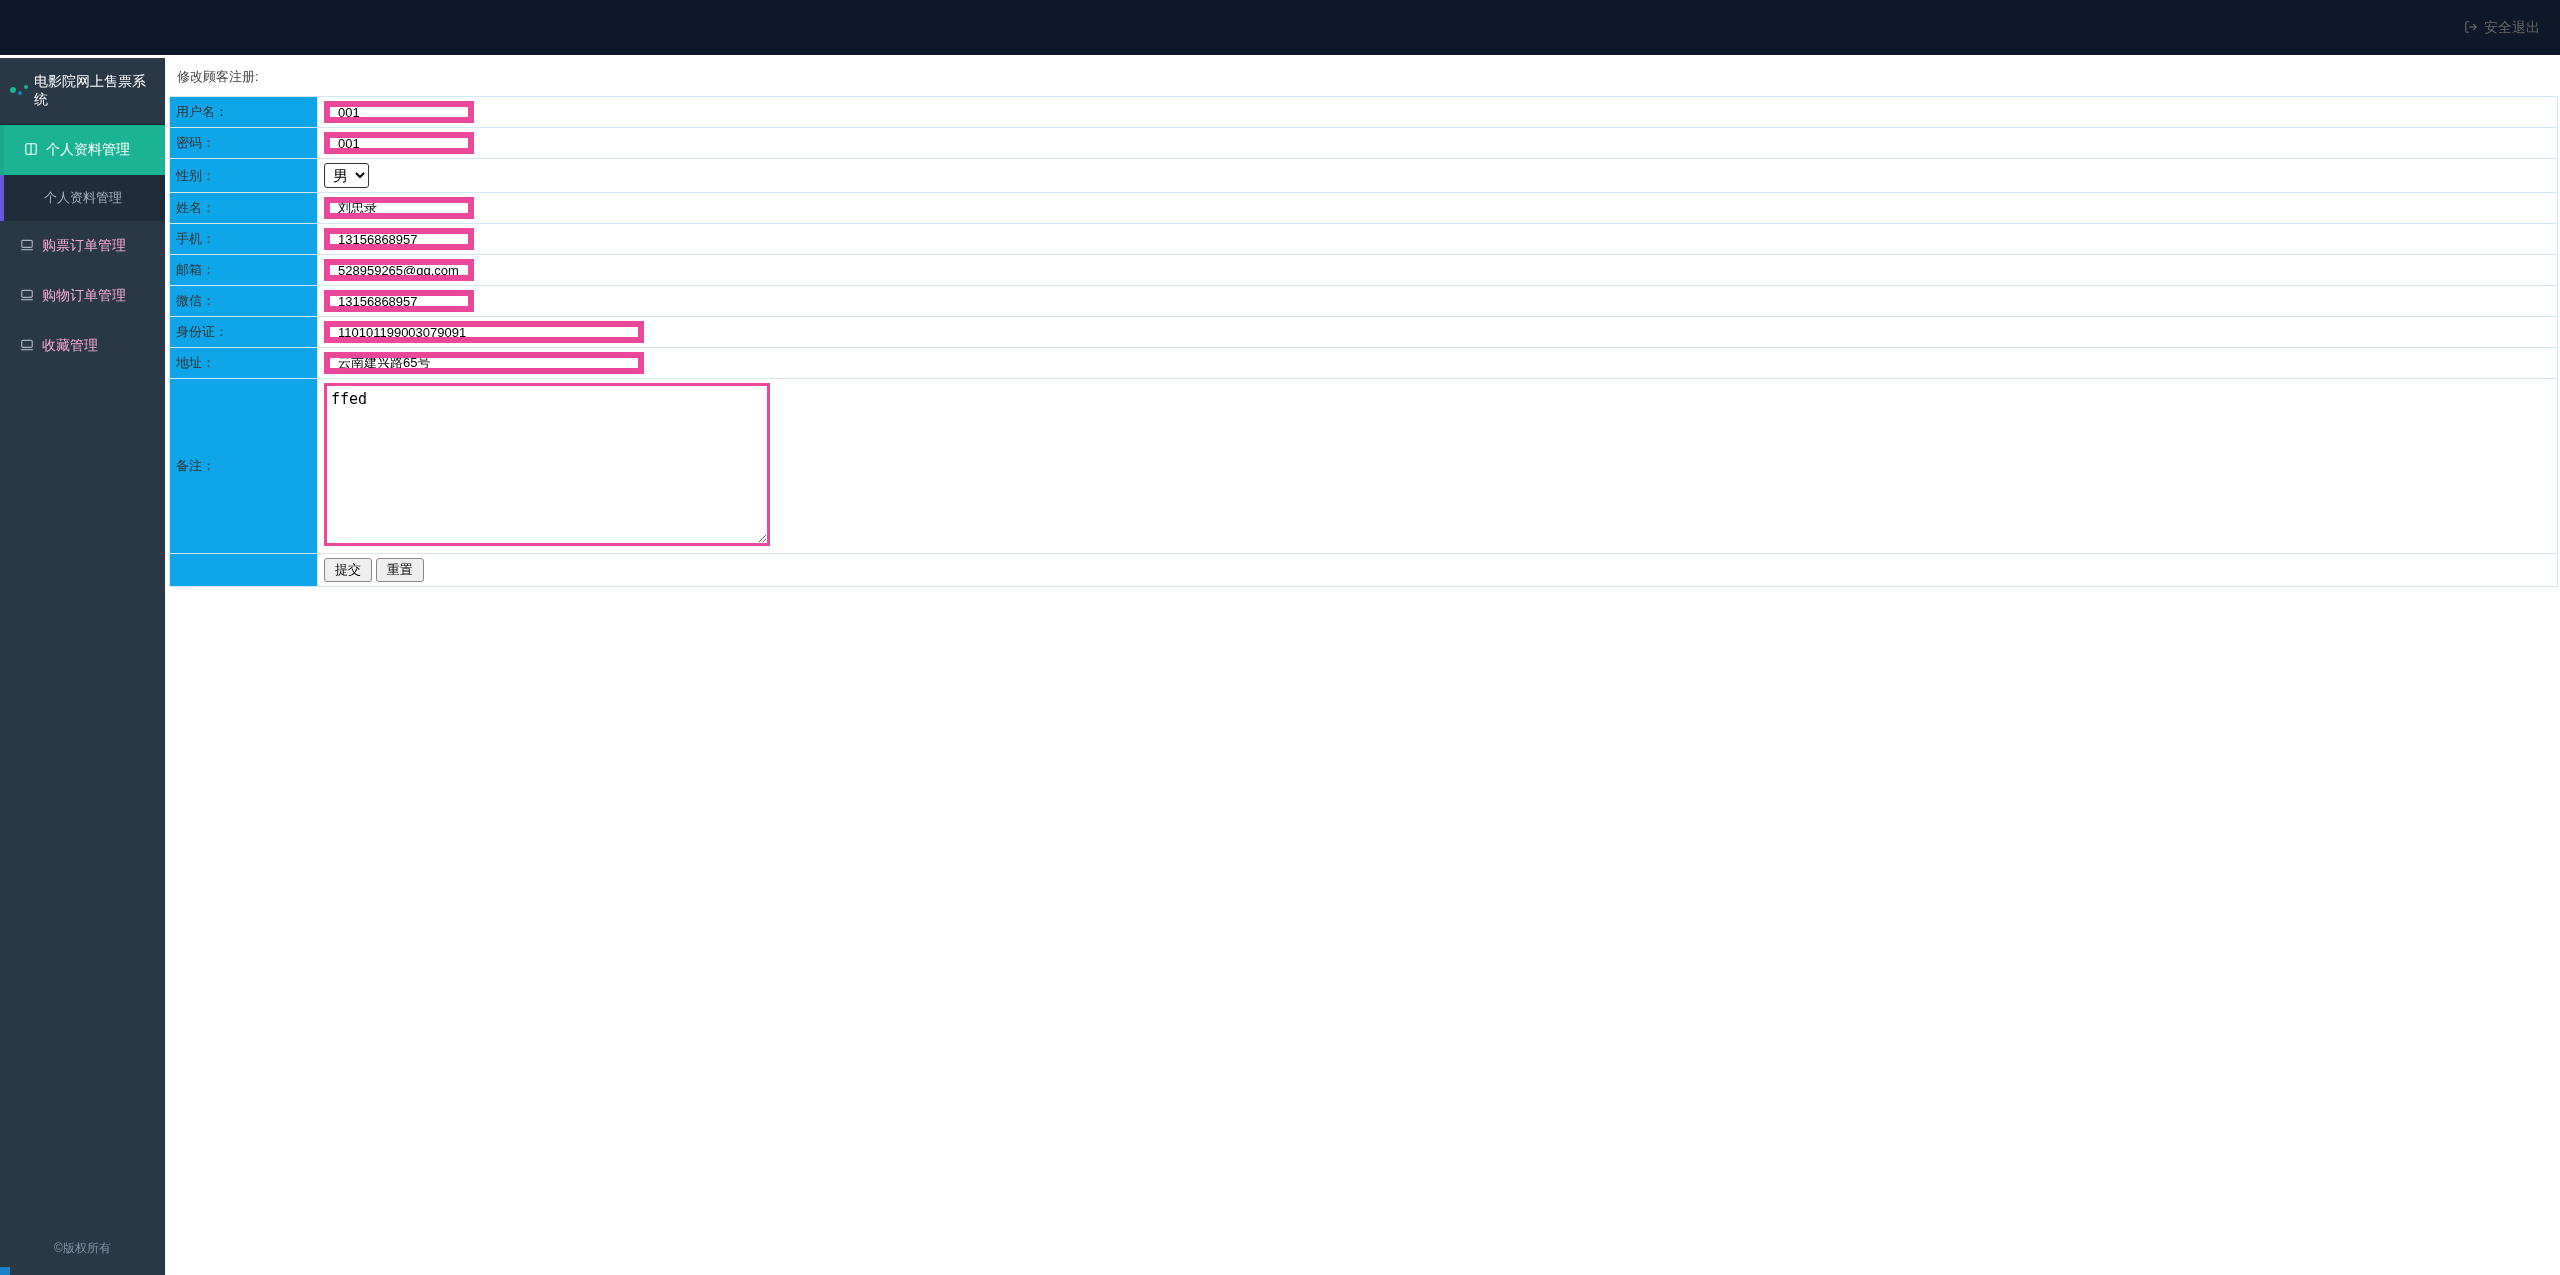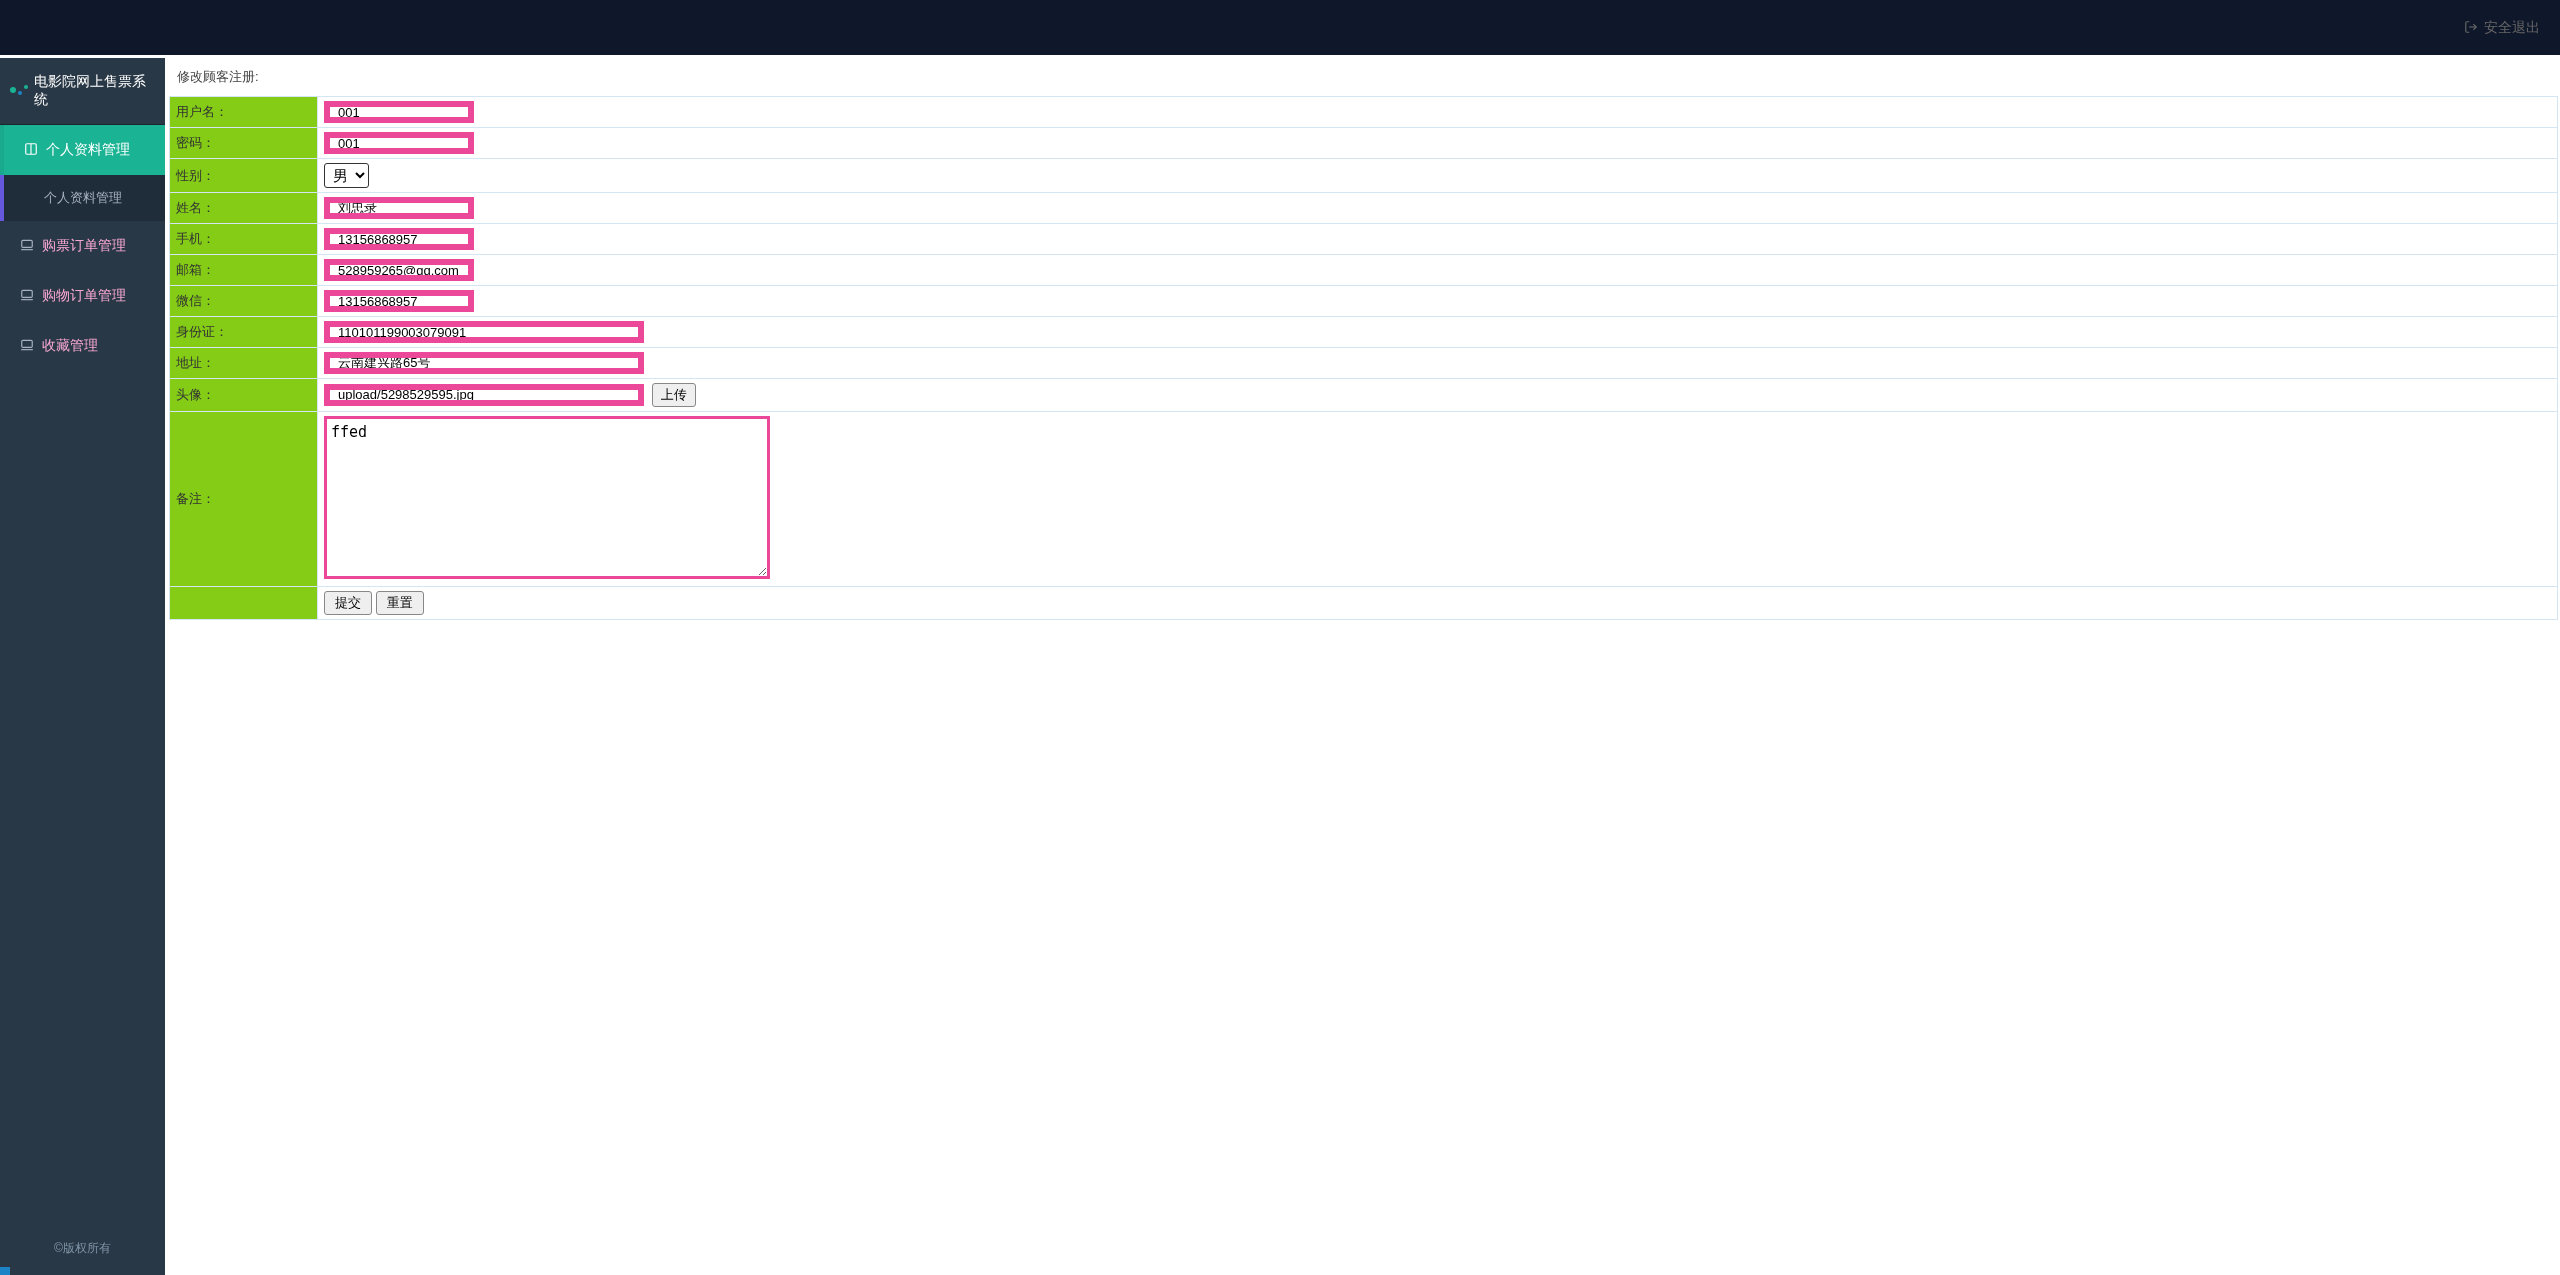--- a/index.html
+++ b/index.html
@@ -125,21 +125,21 @@
       border-collapse: collapse;
     }
     .form-table td {
       border: 1px solid #d4e6f3;
       padding: 4px 6px;
       font-size: 13px;
       color: #333;
     }
     .form-table td.label-cell {
       width: 148px;
-      background: #84cc16;
+      background: #0ea5e9;
     }
     .form-table input[type="text"] {
       font-family: Arial, sans-serif;
       font-size: 13px;
       padding: 2px 8px;
       border: 6px solid #ec4899;
       height: 22px;
       background: #fff;
     }
     .input-sm { width: 150px; }
@@ -288,27 +288,20 @@
       </tr>
       <tr>
         <td class="label-cell">身份证：</td>
         <td><input type="text" class="input-md" value="110101199003079091" style=""></td>
       </tr>
       <tr>
         <td class="label-cell">地址：</td>
         <td><input type="text" class="input-md" value="云南建兴路65号" style=""></td>
       </tr>
       <tr>
-        <td class="label-cell">头像：</td>
-        <td>
-          <input type="text" class="input-md" value="upload/5298529595.jpg" style="">
-          <button class="btn upload-btn">上传</button>
-        </td>
-      </tr>
-      <tr>
         <td class="label-cell">备注：</td>
         <td><textarea class="textarea-field" style="">ffed</textarea></td>
       </tr>
       <tr>
         <td class="label-cell"></td>
         <td>
           <button class="btn">提交</button>
           <button class="btn">重置</button>
         </td>
       </tr>

